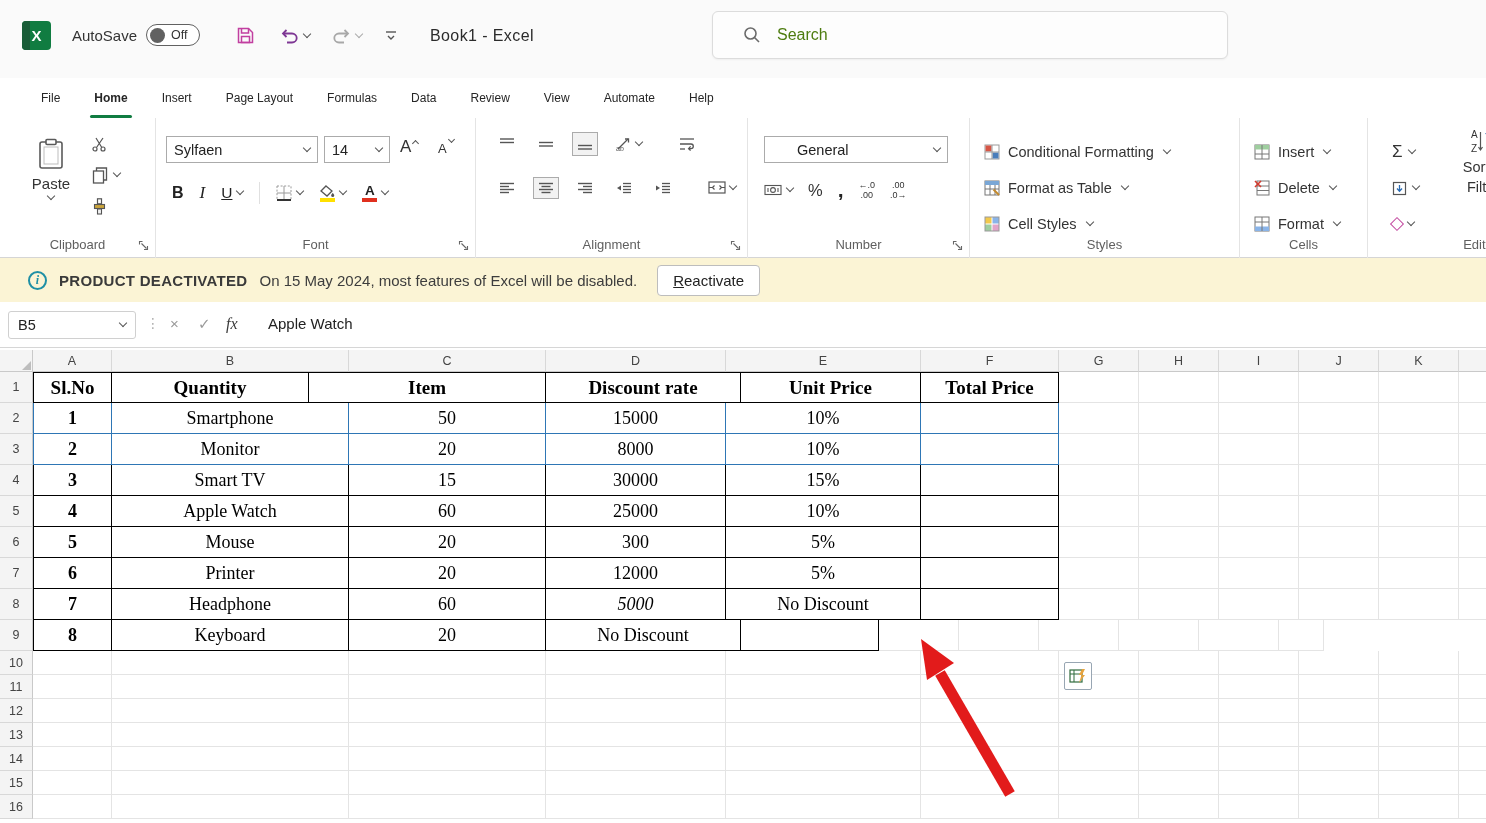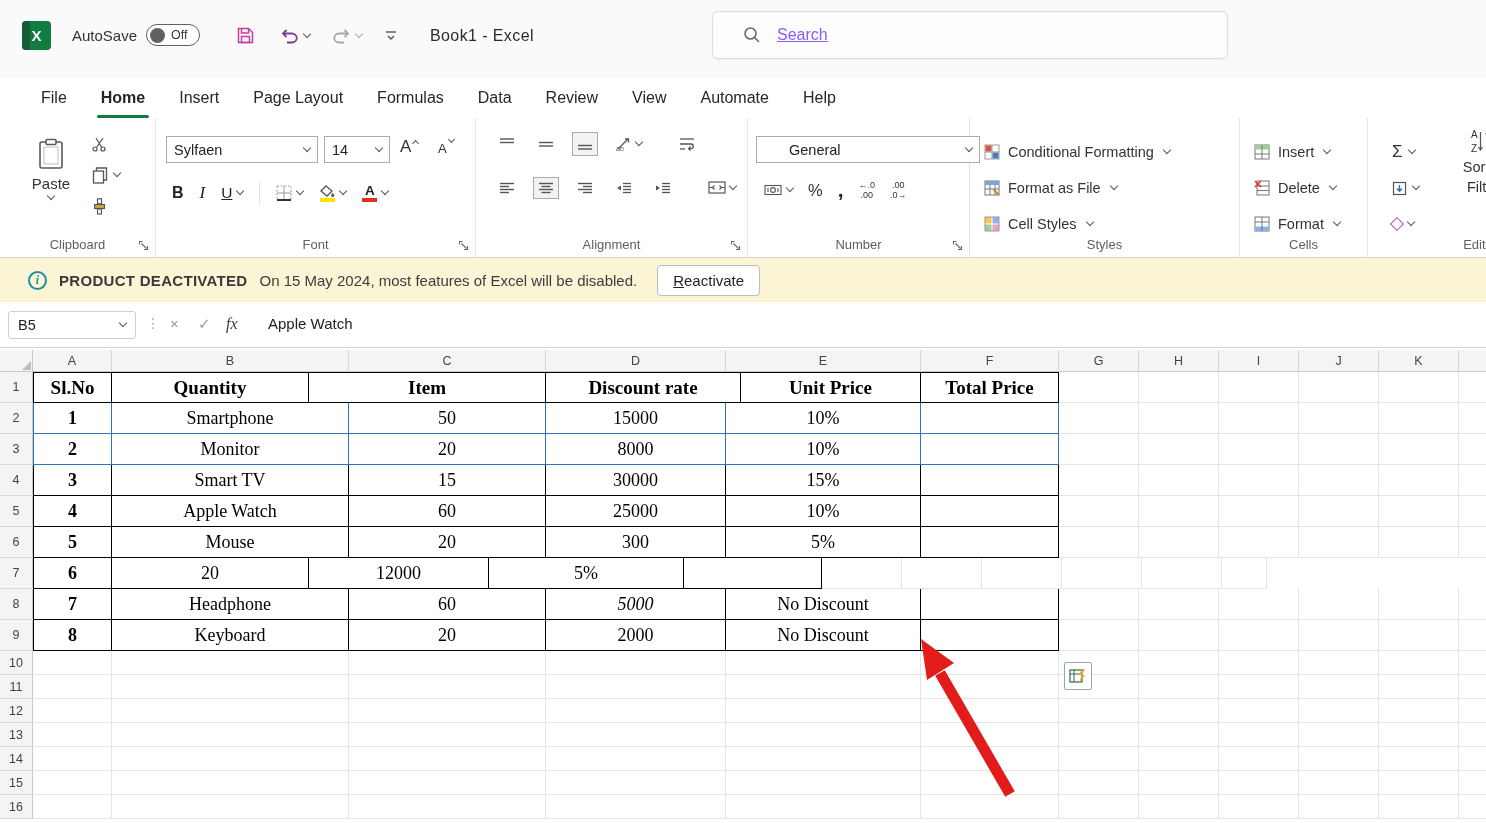--- a/index.html
+++ b/index.html
@@ -22,32 +22,32 @@
   .toggle-text { font-size:12.5px; color:#333; }
   .tb-btn { position:absolute; display:flex; align-items:center; gap:5px; cursor:default; }
   .tb-save { left:236px; top:26px; }
   .tb-undo { left:280px; top:28px; }
   .tb-redo { left:332px; top:28px; }
   .tb-more { left:384px; top:30px; }
   .doc-title { position:absolute; left:430px; top:27px; font-size:16px; color:#2b2b2b; letter-spacing:.4px; }
   .search { position:absolute; left:712px; top:11px; width:516px; height:48px;
     border:1px solid #dcdcdc; border-radius:6px; background:#fdfdfd; box-shadow:0 1px 2px rgba(0,0,0,.05);
     display:flex; align-items:center; padding-left:30px; gap:16px; }
-  .search-text { font-size:16px; color:#8b5cf6;text-decoration:underline; }
+  .search-text { font-size:16px; color:#4d7c0f; }
 
   .chev { width:7px; height:7px; border-right:1.4px solid #555; border-bottom:1.4px solid #555;
     transform:rotate(45deg); display:inline-block; flex:none; margin-top:-4px; }
   .chev.sm { width:6px; height:6px; }
   .chev.tiny { width:5px; height:5px; }
   .chev.up { transform:rotate(-135deg); margin-top:4px; }
   .chev.gray { border-color:#aaa; }
 
   
   .tabs { height:40px; display:flex; align-items:stretch; padding-left:24px; background:#fff; }
-  .tab { display:flex; align-items:center; padding:0 17px; font-size:16px; color:#262626; position:relative; cursor:default; }
+  .tab { display:flex; align-items:center; padding:0 17px; font-size:12px; color:#262626; position:relative; cursor:default; }
   .tab.active { font-weight:700; }
   .tab.active::after { content:""; position:absolute; left:13px; right:13px; bottom:0; height:3px;
     background:#107C41; border-radius:2px; }
 
   
   .ribbon { position:relative; height:140px; background:#fff; border-bottom:1px solid #d5d5d5; }
   .group { position:absolute; top:0; height:140px; border-right:1px solid #e4e4e4; }
   .group-label { position:absolute; bottom:6px; left:0; right:0; text-align:center; font-size:13px; color:#5f5f5f; }
   .launcher { position:absolute; bottom:7px; right:6px; }
   .g-clipboard { left:0; width:156px; }
@@ -85,21 +85,21 @@
   .color-bar { display:block; width:15px; height:4px; }
   .color-bar.yellow { background:#FFE000; }
   .color-bar.red { background:#E0301E; }
 
   .al-row1 { position:absolute; left:18px; top:14px; display:flex; align-items:center; gap:13px; }
   .al-row2 { position:absolute; left:18px; top:58px; display:flex; align-items:center; gap:13px; }
   .tool { padding:4px; border:1px solid transparent; display:flex; align-items:center; gap:4px; }
   .tool.active { border-color:#ababab; background:#f2f2f2; }
   .ml { margin-left:14px; }
 
-  .num-combo { left:8px; top:18px; width:224px;padding-left:32px; }
+  .num-combo { left:16px; top:18px; width:184px;padding-left:32px; }
   .num-row2 { position:absolute; left:16px; top:62px; display:flex; align-items:center; gap:15px; }
   .pct { font-size:16.5px; color:#333; }
   .comma { font-size:21px; font-weight:700; line-height:12px; color:#222; }
   .dec { display:flex; flex-direction:column; align-items:center; font-size:9px; line-height:10px; color:#333; }
 
   .r3 { position:absolute; left:14px; display:flex; align-items:center; gap:8px; font-size:14.5px; color:#333; height:24px; }
   .r3 .chev { margin-left:2px; }
   .t1 { top:22px; } .t2 { top:58px; } .t3 { top:94px; }
 
   .ed { position:absolute; left:24px; display:flex; align-items:center; gap:6px; height:24px; }
@@ -486,21 +486,21 @@
       </div>
       <div class="r3 t2">
         <svg width="16" height="16" viewBox="0 0 16 16">
             <rect x="1" y="1" width="14" height="14" fill="none" stroke="#777"></rect>
             <rect x="1" y="1" width="14" height="4" fill="#7aa7d6"></rect>
             <line x1="1" y1="9" x2="15" y2="9" stroke="#777"></line>
             <line x1="6" y1="5" x2="6" y2="15" stroke="#777"></line>
             <line x1="11" y1="5" x2="11" y2="15" stroke="#777"></line>
             <path d="M9.5 9.5l5.5 5.5" stroke="#c28a2e" stroke-width="2"></path>
           </svg>
-        <span>Format as File</span>
+        <span>Format as Table</span>
         <span class="chev sm"></span>
       </div>
       <div class="r3 t3">
         <svg width="16" height="16" viewBox="0 0 16 16">
             <rect x="1" y="1" width="6.5" height="6.5" fill="#f2c94c"></rect>
             <rect x="8.5" y="1" width="6.5" height="6.5" fill="#8ab4e8"></rect>
             <rect x="1" y="8.5" width="6.5" height="6.5" fill="#9fce9f"></rect>
             <rect x="8.5" y="8.5" width="6.5" height="6.5" fill="#e2a4c9"></rect>
             <rect x="1" y="1" width="14" height="14" fill="none" stroke="#999"></rect>
           </svg>
@@ -696,20 +696,21 @@
           <div class="cell" style="width: 80px;"></div>
           <div class="cell" style="width: 80px;"></div>
           <div class="cell" style="width: 80px;"></div>
           <div class="cell" style="width: 80px;"></div>
           <div class="cell" style="width: 80px;"></div>
           <div class="cell" style="width: 45px;"></div>
         </div>
         <div class="grid-row" style="height: 31px;">
           <div class="row-h">7</div>
           <div class="cell t-cell t-left t-bold" style="width: 79px;">6</div>
+          <div class="cell t-cell" style="width: 237px;">Printer</div>
           <div class="cell t-cell" style="width: 197px;">20</div>
           <div class="cell t-cell" style="width: 180px;">12000</div>
           <div class="cell t-cell" style="width: 195px;">5%</div>
           <div class="cell t-cell" style="width: 138px;"></div>
           <div class="cell" style="width: 80px;"></div>
           <div class="cell" style="width: 80px;"></div>
           <div class="cell" style="width: 80px;"></div>
           <div class="cell" style="width: 80px;"></div>
           <div class="cell" style="width: 80px;"></div>
           <div class="cell" style="width: 45px;"></div>
@@ -727,21 +728,20 @@
           <div class="cell" style="width: 80px;"></div>
           <div class="cell" style="width: 80px;"></div>
           <div class="cell" style="width: 80px;"></div>
           <div class="cell" style="width: 45px;"></div>
         </div>
         <div class="grid-row" style="height: 31px;">
           <div class="row-h">9</div>
           <div class="cell t-cell t-left t-bold" style="width: 79px;">8</div>
           <div class="cell t-cell" style="width: 237px;">Keyboard</div>
           <div class="cell t-cell" style="width: 197px;">20</div>
-          <div class="cell t-cell" style="width: 180px;">2000</div>
           <div class="cell t-cell" style="width: 195px;">No Discount</div>
           <div class="cell t-cell" style="width: 138px;"></div>
           <div class="cell" style="width: 80px;"></div>
           <div class="cell" style="width: 80px;"></div>
           <div class="cell" style="width: 80px;"></div>
           <div class="cell" style="width: 80px;"></div>
           <div class="cell" style="width: 80px;"></div>
           <div class="cell" style="width: 45px;"></div>
         </div>
         <div class="grid-row" style="height: 24px;">

